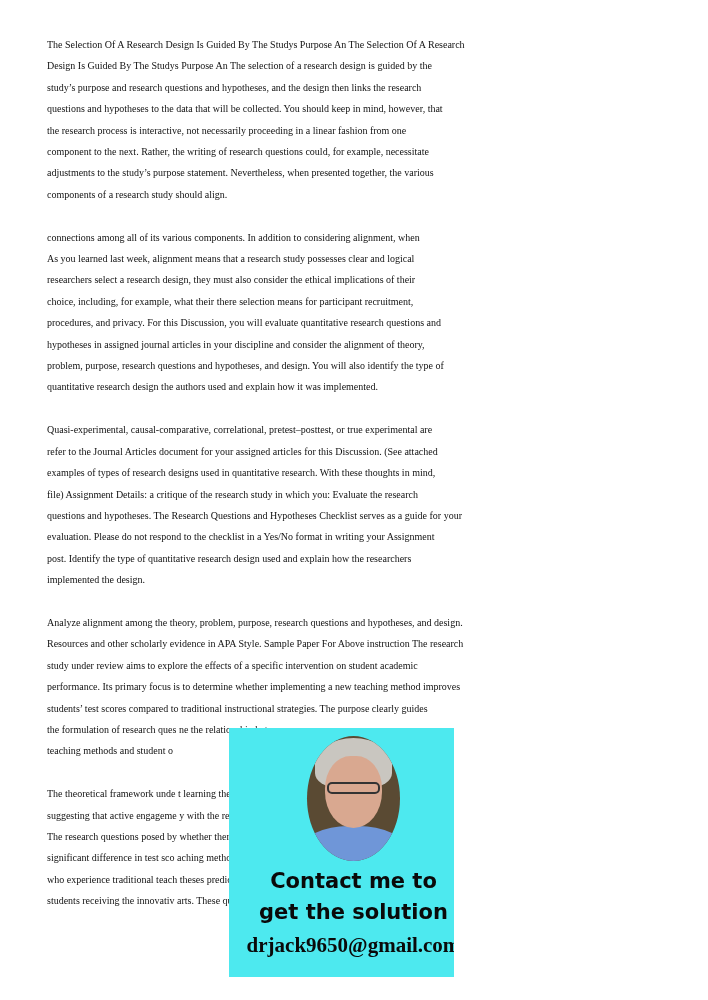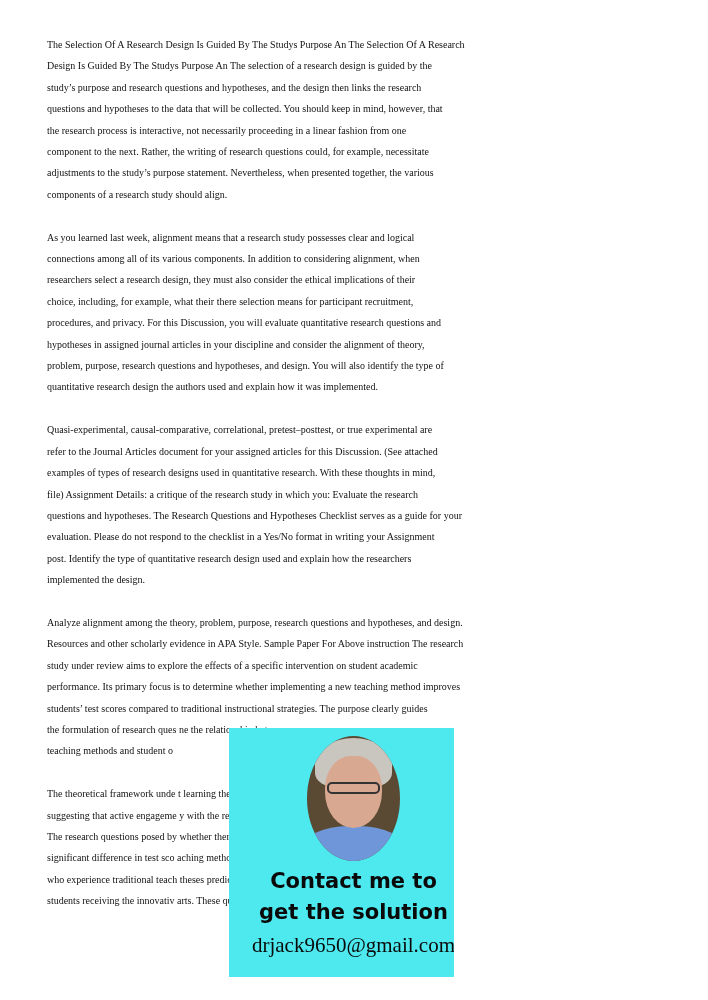--- a/index.html
+++ b/index.html
@@ -21,40 +21,40 @@
   .avatar .hair { position:absolute; left:8px; top:2px; width:77px; height:50px; border-radius:50% 50% 30% 30%; background:#c9c6c0; }
   .avatar .face { position:absolute; left:18px; top:20px; width:57px; height:72px; border-radius:45% 45% 50% 50%; background:#d9a890; }
   .avatar .glasses { position:absolute; left:20px; top:46px; width:53px; height:12px; border:2px solid #333; border-radius:5px; box-sizing:border-box; }
   .avatar .shirt { position:absolute; left:-4px; top:90px; width:101px; height:50px; border-radius:45% 45% 0 0; background:#6f96d8; }
   .promo-title {
     position: absolute; left: 0; width: 249px; top: 138px; text-align: center;
     font-family: "DejaVu Sans", sans-serif; font-weight: bold; font-size: 21px; line-height: 31px; color: #0a0a0a;
   }
   .promo-email {
     position: absolute; left: 0; width: 249px; top: 205px; text-align: center;
-    font-family: "Liberation Serif", serif; font-weight: normal; font-size: 21px; color: #0a0a0a;
+    font-family: "Liberation Serif", serif; font-weight: bold; font-size: 21px; color: #0a0a0a;
   }
 </style>
 </head>
 <body>
 
 <div class="page" id="doc">
     <div class="para">
       <span class="line">The Selection Of A Research Design Is Guided By The Studys Purpose An The Selection Of A Research</span>
       <span class="line">Design Is Guided By The Studys Purpose An The selection of a research design is guided by the</span>
       <span class="line">study’s purpose and research questions and hypotheses, and the design then links the research</span>
       <span class="line">questions and hypotheses to the data that will be collected. You should keep in mind, however, that</span>
       <span class="line">the research process is interactive, not necessarily proceeding in a linear fashion from one</span>
       <span class="line">component to the next. Rather, the writing of research questions could, for example, necessitate</span>
       <span class="line">adjustments to the study’s purpose statement. Nevertheless, when presented together, the various</span>
       <span class="line">components of a research study should align.</span>
     </div>
     <div class="para">
+      <span class="line">connections among all of its various components. In addition to considering alignment, when</span>
       <span class="line">As you learned last week, alignment means that a research study possesses clear and logical</span>
-      <span class="line">connections among all of its various components. In addition to considering alignment, when</span>
       <span class="line">researchers select a research design, they must also consider the ethical implications of their</span>
       <span class="line">choice, including, for example, what their there selection means for participant recruitment,</span>
       <span class="line">procedures, and privacy. For this Discussion, you will evaluate quantitative research questions and</span>
       <span class="line">hypotheses in assigned journal articles in your discipline and consider the alignment of theory,</span>
       <span class="line">problem, purpose, research questions and hypotheses, and design. You will also identify the type of</span>
       <span class="line">quantitative research design the authors used and explain how it was implemented.</span>
     </div>
     <div class="para">
       <span class="line">Quasi-experimental, causal-comparative, correlational, pretest–posttest, or true experimental are</span>
       <span class="line">refer to the Journal Articles document for your assigned articles for this Discussion. (See attached</span>

